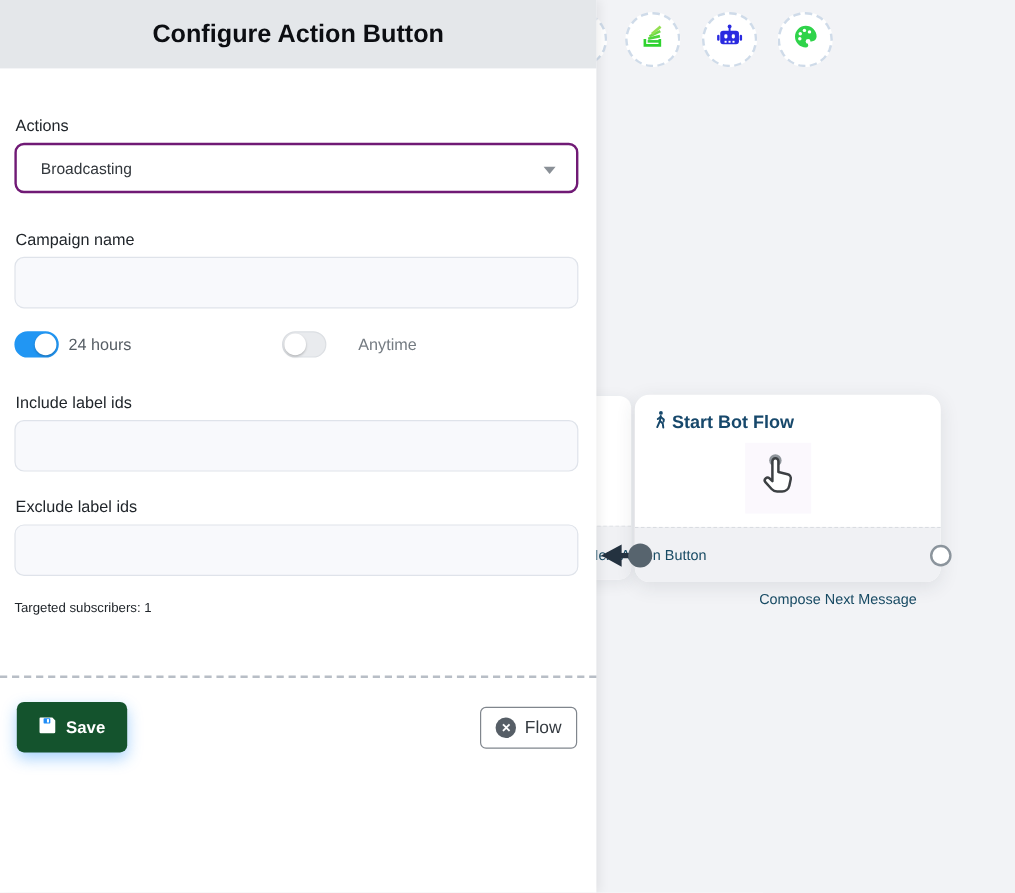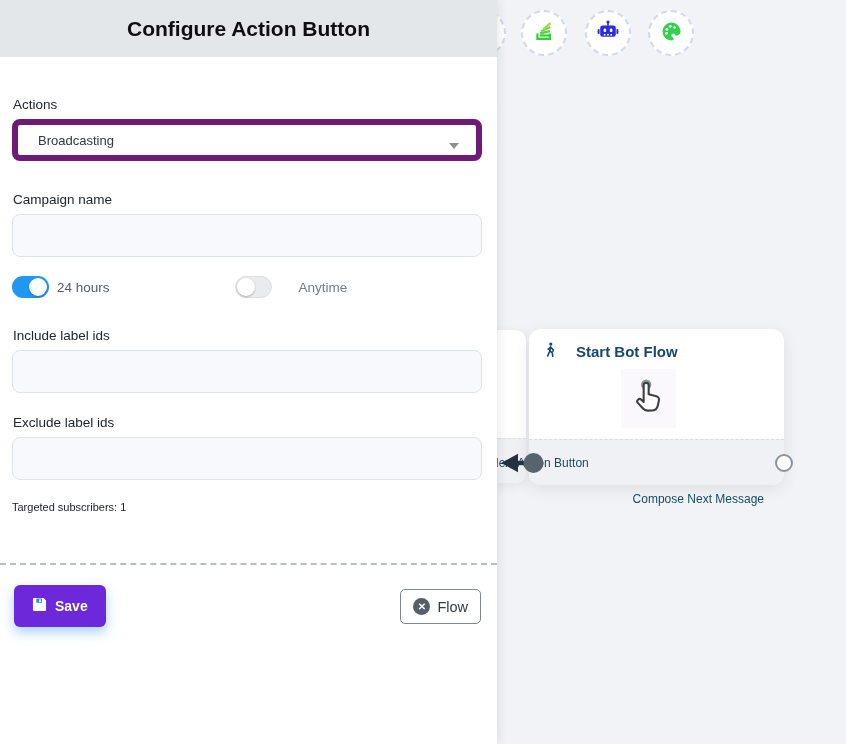--- a/index.html
+++ b/index.html
@@ -27,21 +27,21 @@
     position:absolute; left:0; right:0; bottom:0; height:45px;
     background:#f0f1f4; border-top:1px dashed #dcdfe3; border-radius:0 0 10px 10px;
   }
 
   .main-card {
     position:absolute; left:529px; top:329px; width:255px; height:156px;
     background:#fff; border-radius:12px;
     box-shadow:0 4px 16px rgba(40,50,60,.10);
   }
   .card-header {
-    display:flex; align-items:center; gap:18px;
+    display:flex; align-items:center; gap:2px;
     padding:13px 14px 0 14px;
     color:#17486b; font-weight:bold; font-size:15px;
   }
   .hand-box {
     position:absolute; left:92px; top:40px; width:55px; height:59px;
     background:#fbf8fd; display:flex; align-items:center; justify-content:center;
   }
   .card-footer {
     position:absolute; left:0; right:0; bottom:0; height:46px;
     background:#f0f1f4; border-top:1px dashed #d9dce1; border-radius:0 0 12px 12px;
@@ -68,21 +68,21 @@
   .panel-body { padding:0 15px 0 12px; }
 
   .form-label { font-size:13.5px; color:#21262b; margin:0 0 7px 1px; }
   .lbl-actions  { margin-top:40px; }
   .lbl-campaign { margin-top:31px; }
   .lbl-include  { margin-top:30px; }
   .lbl-exclude  { margin-top:22px; }
 
   .select-box {
     position:relative; height:42px; background:#fff;
-    border:6px solid #701a75; border-radius:8px;
+    border:2px solid #701a75; border-radius:8px;
     display:flex; align-items:center; padding:0 34px 0 20px;
     font-size:13px; color:#33383d; cursor:pointer;
   }
   .select-arrow {
     position:absolute; right:17px; top:18px; width:0; height:0;
     border-left:5px solid transparent; border-right:5px solid transparent;
     border-top:6px solid #8a9097;
   }
 
   .text-input {
@@ -108,21 +108,21 @@
 
   .targeted { margin-top:21px; font-size:11px; color:#21262b; }
 
   .panel-divider {
     position:absolute; left:0; top:563px; width:497px; height:0;
     border-top:2px dashed #b8bec6;
   }
 
   .save-btn {
     position:absolute; left:14px; top:585px; height:42px; padding:0 18px;
-    background:#6d28d9; border:none; border-radius:6px;
+    background:#14532d; border:none; border-radius:6px;
     color:#fff; font-weight:bold; font-size:14px;
     display:flex; align-items:center; gap:8px; cursor:pointer;
     box-shadow:0 5px 12px rgba(30,140,247,.40);
     font-family:"Liberation Sans", sans-serif;
   }
   .close-btn {
     position:absolute; right:16px; top:589px; height:35px; padding:0 12px;
     background:#fff; border:1px solid #80868d; border-radius:5px;
     color:#343a40; font-size:14.5px;
     display:flex; align-items:center; gap:7px; cursor:pointer;

